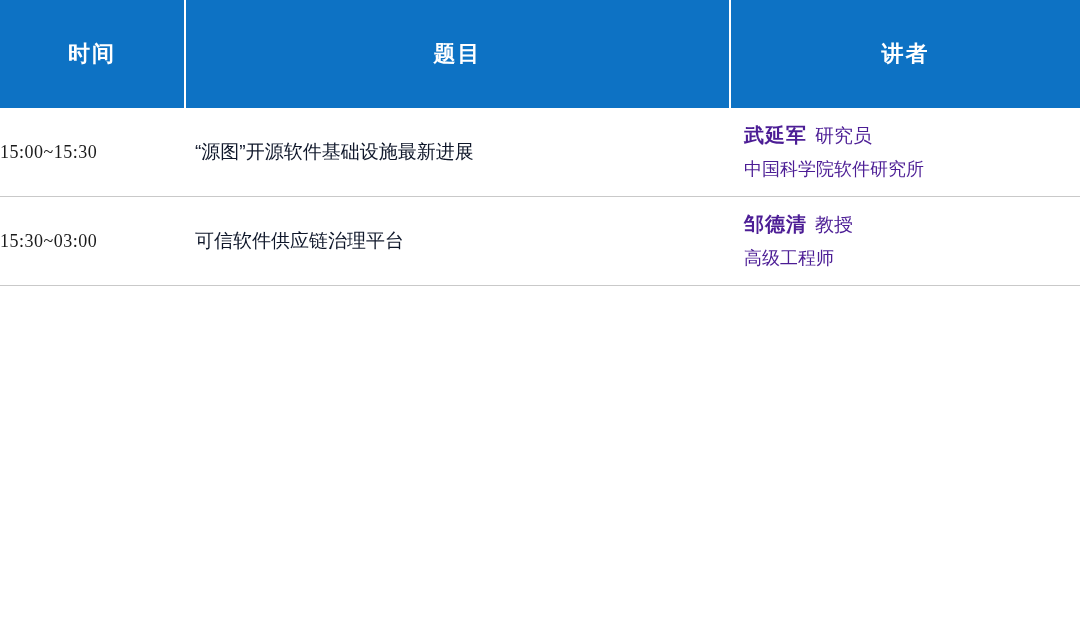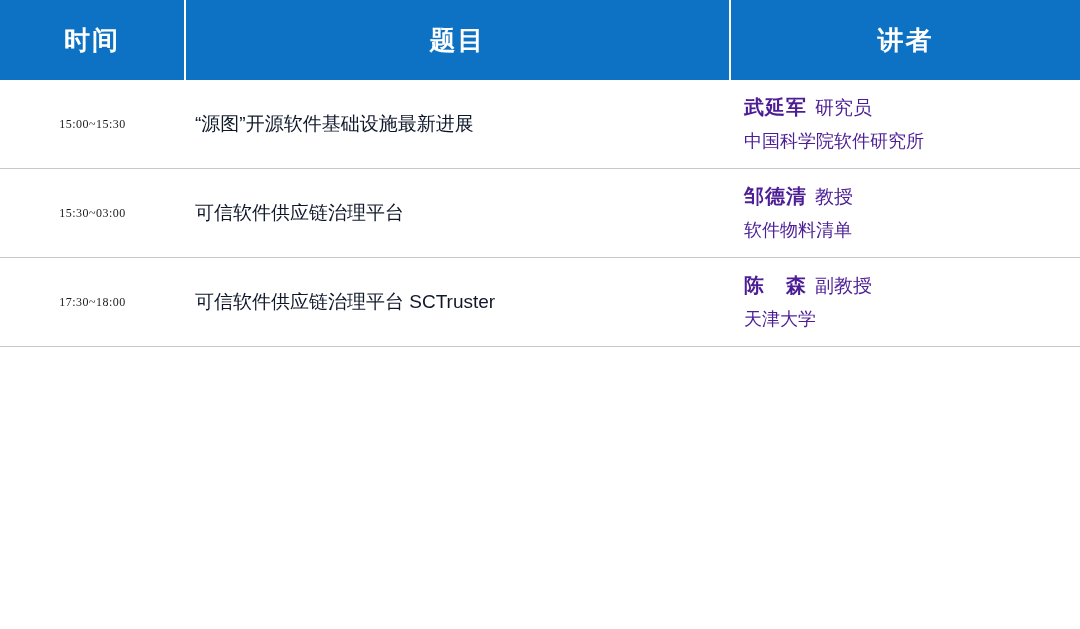--- a/index.html
+++ b/index.html
@@ -19,45 +19,45 @@
     border-collapse: collapse;
     table-layout: fixed;
   }
   .schedule-table col.col-time { width: 185px; }
   .schedule-table col.col-title { width: 545px; }
   .schedule-table col.col-speaker { width: 350px; }
 
   thead th {
     background: #0d72c4;
     color: #ffffff;
-    font-size: 26px;
+    font-size: 22px;
     font-weight: bold;
-    height: 80px;
+    height: 108px;
     padding: 0;
     text-align: center;
     vertical-align: middle;
     border-right: 2px solid #ffffff;
     letter-spacing: 2px;
     margin-left: 44px;
   }
   thead th.last { border-right: none; }
 
   tbody td {
     border-bottom: 1px solid #c9c9c9;
     vertical-align: middle;
     padding: 0 0;
     height: 88px;
   }
   tbody tr:last-child td {
     border-bottom: 1px solid #c9c9c9;
   }
 
   .cell-time {
-    text-align: center;
-    font-size: 12px;
+    text-align: left;
+    font-size: 18px;
     color: #1a1a1a;
     font-family: "Liberation Serif", "DejaVu Serif", serif;
     letter-spacing: 0.5px;
   }
   .cell-title {
     font-size: 19px;
     color: #0f172a;
     padding-left: 10px;
     padding-right: 12px;
     line-height: 1.4;
@@ -117,27 +117,17 @@
         <span class="speaker-line-2">中国科学院软件研究所</span>
       </td>
     </tr>
     <tr>
       <td class="cell-time">15:30~03:00</td>
       <td class="cell-title">可信软件供应链治理平台</td>
       <td class="cell-speaker">
         <span class="speaker-line-1">
           <span class="speaker-name">邹德清</span><span class="speaker-title">教授</span>
         </span>
-        <span class="speaker-line-2">软件物料清单</span>
-      </td>
-    </tr>
-    <tr>
-      <td class="cell-time">17:30~18:00</td>
-      <td class="cell-title">可信软件供应链治理平台 SCTruster</td>
-      <td class="cell-speaker">
-        <span class="speaker-line-1">
-          <span class="speaker-name">陈　森</span><span class="speaker-title">副教授</span>
-        </span>
-        <span class="speaker-line-2">天津大学</span>
+        <span class="speaker-line-2">高级工程师</span>
       </td>
     </tr>
   </tbody>
 </table>
 
 </body></html>

